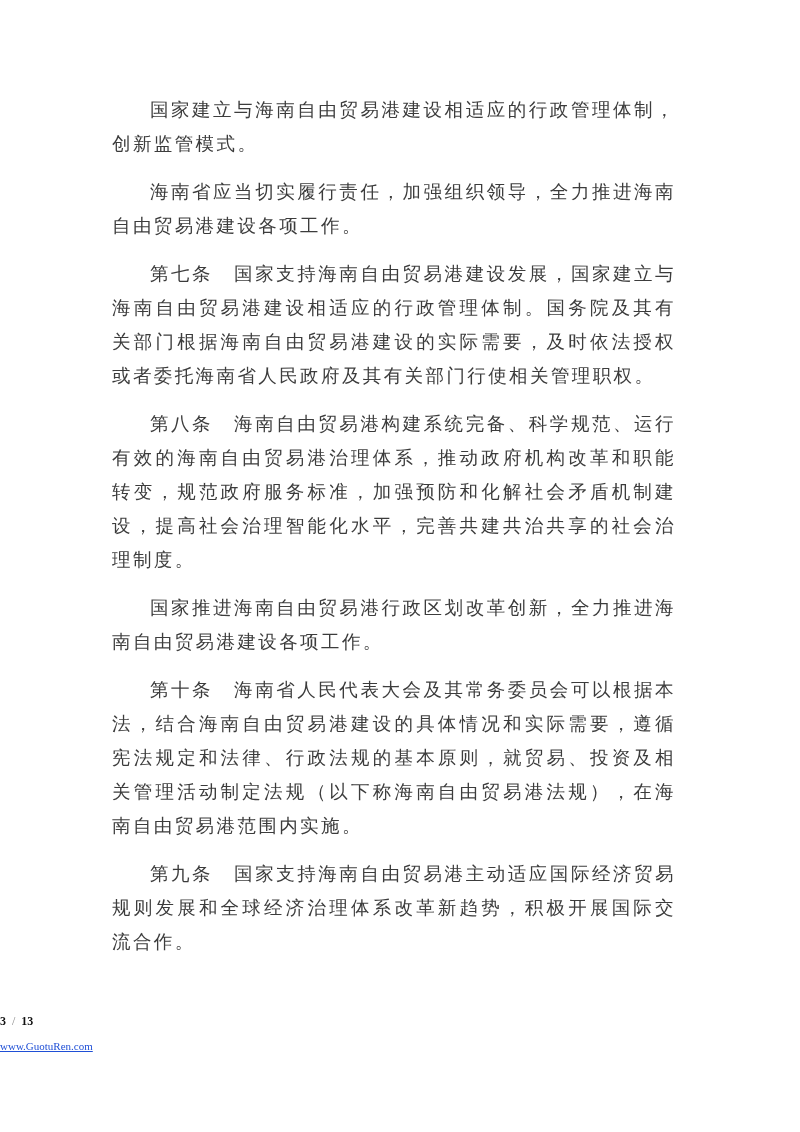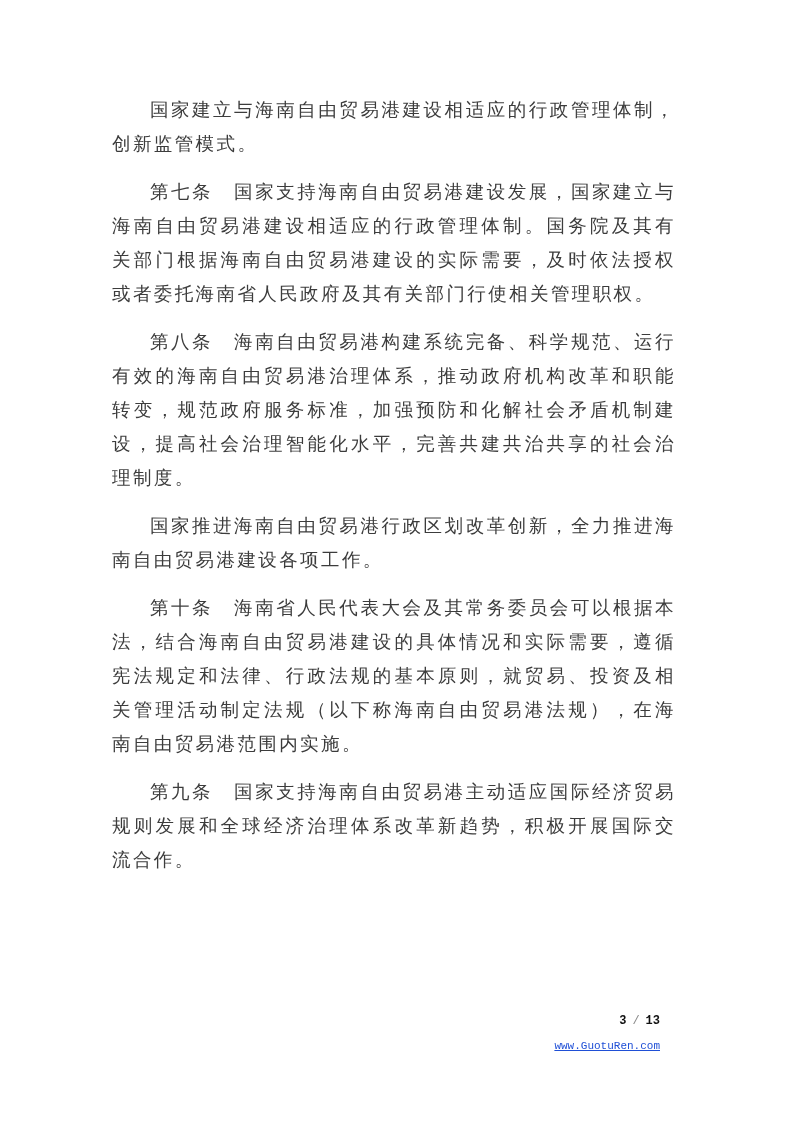--- a/index.html
+++ b/index.html
@@ -37,22 +37,22 @@
       text-align: justify;
       text-justify: inter-character;
       word-break: break-all;
       color: #3c3c3c;
     }
     .footer {
       position: absolute;
       left: 0;
       width: 660px;
       top: 1013px;
-      text-align: right;
-      font-family: Liberation Mono, monospace;
+      text-align: left;
+      font-family: Liberation Serif, serif;
     }
     .page-num {
       font-size: 12px;
       line-height: 16px;
       color: #111111;
     }
     .page-num .cur, .page-num .total {
       font-weight: bold;
     }
     .page-num .sep {
@@ -68,20 +68,21 @@
       color: #1f4fd6;
       text-decoration: underline;
     }
   </style>
 </head>
 <body>
 
 <div class="page">
   <div class="content">
     <p class="para">国家建立与海南自由贸易港建设相适应的行政管理体制，创新监管模式。</p>
+    <p class="para">海南省应当切实履行责任，加强组织领导，全力推进海南自由贸易港建设各项工作。</p>
     <p class="para">第七条　国家支持海南自由贸易港建设发展，国家建立与海南自由贸易港建设相适应的行政管理体制。国务院及其有关部门根据海南自由贸易港建设的实际需要，及时依法授权或者委托海南省人民政府及其有关部门行使相关管理职权。</p>
     <p class="para">第八条　海南自由贸易港构建系统完备、科学规范、运行有效的海南自由贸易港治理体系，推动政府机构改革和职能转变，规范政府服务标准，加强预防和化解社会矛盾机制建设，提高社会治理智能化水平，完善共建共治共享的社会治理制度。</p>
     <p class="para">国家推进海南自由贸易港行政区划改革创新，全力推进海南自由贸易港建设各项工作。</p>
     <p class="para">第十条　海南省人民代表大会及其常务委员会可以根据本法，结合海南自由贸易港建设的具体情况和实际需要，遵循宪法规定和法律、行政法规的基本原则，就贸易、投资及相关管理活动制定法规（以下称海南自由贸易港法规），在海南自由贸易港范围内实施。</p>
     <p class="para">第九条　国家支持海南自由贸易港主动适应国际经济贸易规则发展和全球经济治理体系改革新趋势，积极开展国际交流合作。</p>
   </div>
 
   <div class="footer">
     <div class="page-num">
       <span class="cur">3</span><span class="sep">/</span><span class="total">13</span>

